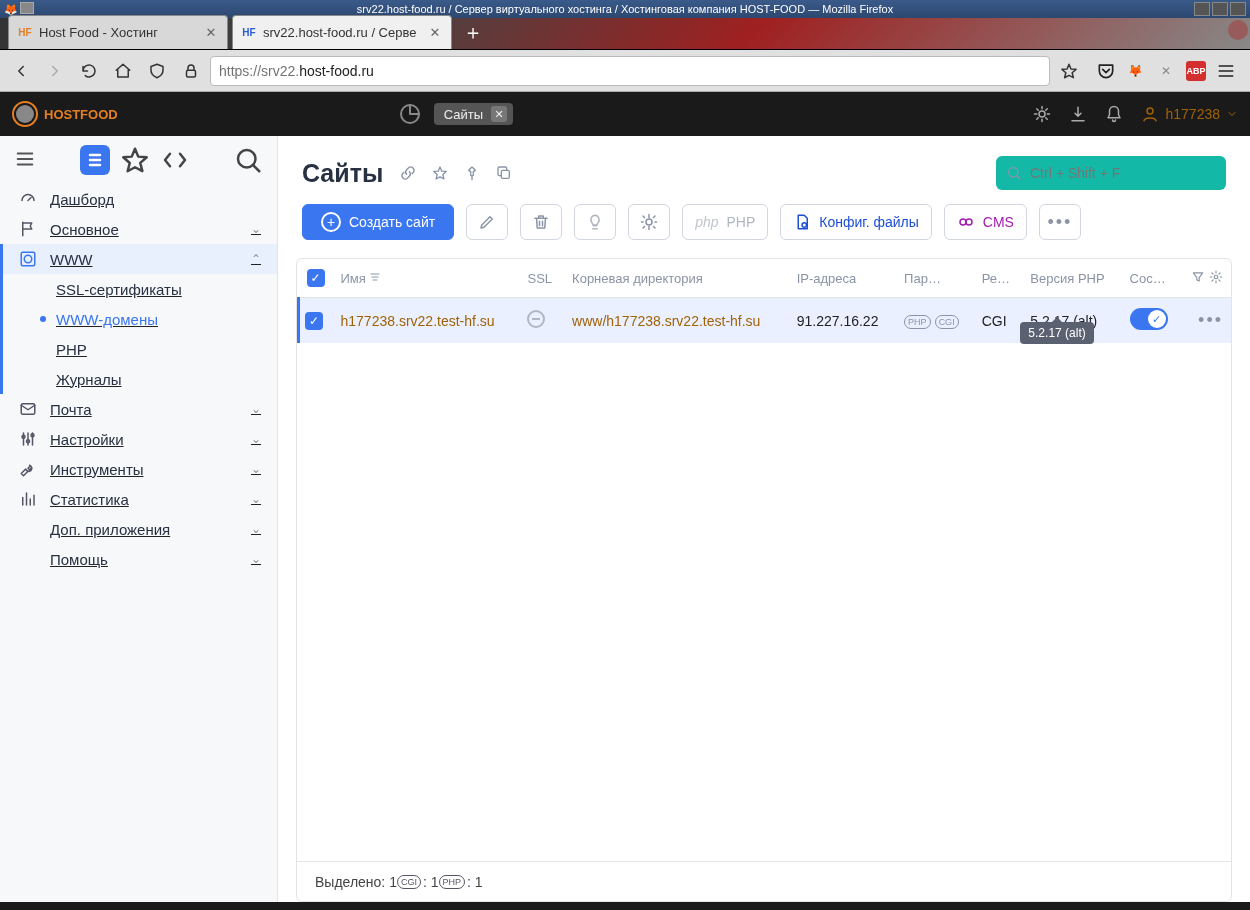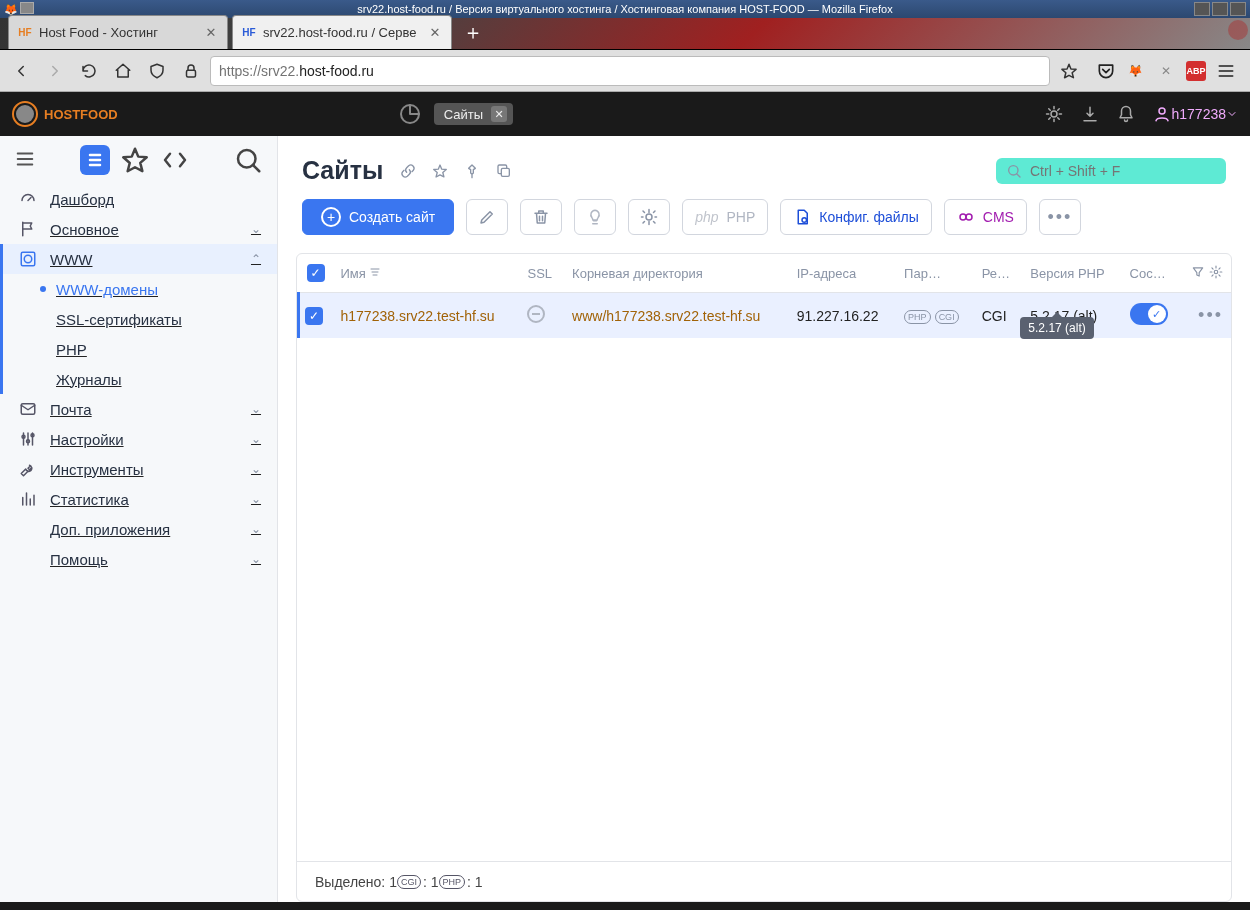--- a/index.html
+++ b/index.html
@@ -40,21 +40,21 @@
 
 .appbar { height: 44px; background: #1a1a1a; display: flex; align-items: center; padding: 0 12px; }
 .logo { display: flex; align-items: center; gap: 6px; color: #e67e22; font-size: 13px; font-weight: 600; }
 .logo .circle { width: 26px; height: 26px; border: 2px solid #e67e22; border-radius: 50%; position: relative; }
 .logo .circle::before { content:""; position:absolute; left:2px; top:2px; width:18px; height:18px; border-radius:50%; background:#888; }
 .appbar .center { margin-left: 280px; display: flex; align-items: center; gap: 12px; }
 .chart-icon { width:24px; height:24px; display:flex; align-items:center; justify-content:center; color:#888; border-radius:4px;}
 .tab-chip { background: #555; color: #eee; border-radius: 4px; padding: 3px 6px 3px 10px; font-size: 13px; display: flex; align-items: center; gap: 8px; }
 .tab-chip .tab-x { width: 16px; height: 16px; border-radius: 3px; background: #777; display: flex; align-items: center; justify-content: center; font-size: 11px; }
 .appbar .right { margin-left: auto; display: flex; align-items: center; gap: 18px; color: #aaa; }
-.appbar .right .user { display: flex; align-items: center; color: #f0abfc; font-size: 14px; }
+.appbar .right .user { display: flex; align-items: center; gap: 6px; color: #a16207; font-size: 14px; }
 .hb { width:18px; height:18px; display:inline-flex; align-items:center; justify-content:center; }
 
 
 .split { flex: 1; display: flex; min-height: 0; }
 
 
 .sidebar { width: 278px; background: #f6f8fa; border-right: 1px solid #e2e4e8; display: flex; flex-direction: column; text-decoration: underline; }
 .sidetools { height: 48px; display: flex; align-items: center; padding: 0 14px; gap: 10px; }
 .sidetools .hamburger { width: 22px; color: #555; }
 .sidetools .spacer { flex: 1; }
@@ -73,21 +73,21 @@
 .subitem { height: 30px; display: flex; align-items: center; padding-left: 56px; cursor: pointer; position: relative; color:#273142; }
 .subitem.current { color: #3a76f0; }
 .subitem.current::before { content:""; position:absolute; left:40px; top:50%; width:6px; height:6px; background:#3a76f0; border-radius:50%; transform:translateY(-50%); }
 
 
 .content { flex: 1; display: flex; flex-direction: column; background: #fff; min-width: 0; }
 .content-head { padding: 20px 24px 14px; display: flex; align-items: center; }
 .content-head h1 { font-size: 25px; font-weight: 600; color: #273142; margin-right: 16px; }
 .head-icons { display: flex; gap: 14px; color: #8a94a6; }
 .head-icons span { width: 18px; height: 18px; display: inline-flex; align-items: center; justify-content: center; }
-.searchwrap { margin-left: auto; width: 230px; height: 26px; background: #5eead4; border-radius: 6px; display: flex; align-items: center; padding: 0 10px; color: #8a94a6; gap: 8px; }
+.searchwrap { margin-left: auto; width: 230px; height: 34px; background: #14b8a6; border-radius: 6px; display: flex; align-items: center; padding: 0 10px; color: #8a94a6; gap: 8px; }
 .searchwrap input { border: none; background: transparent; outline: none; flex: 1; font-size: 14px; color: #444; }
 
 .toolbar { padding: 0 24px 18px; display: flex; gap: 12px; align-items: center; }
 .btn { height: 36px; border: 1px solid #d2d6de; border-radius: 6px; background: #fff; display: flex; align-items: center; padding: 0 12px; gap: 8px; color: #a21caf; font-size: 14px; }
 .btn.icon-only { width: 42px; justify-content: center; padding: 0; color:#8a94a6;}
 .btn.disabled { color: #b0b6c2; }
 .btn.primary { background: #3a76f0; border-color: #3a76f0; color: #fff; padding: 0 18px; }
 .btn.primary .plus { width: 20px; height: 20px; border: 2px solid #fff; border-radius: 50%; display: flex; align-items: center; justify-content: center; font-size: 14px; line-height: 1; }
 
 .tablewrap { margin: 0 18px; border: 1px solid #e2e4e8; border-radius: 6px; flex: 1; display: flex; flex-direction: column; min-height: 0; overflow: hidden; }
@@ -115,21 +115,21 @@
 svg { stroke: currentColor; fill: none; stroke-width: 2; stroke-linecap: round; stroke-linejoin: round; }
 </style>
 </head>
 <body>
 
 <div class="os-titlebar">
   <div class="lefticons">
     <span>🦊</span>
     <span style="background:#888;border:1px solid #aaa;width:14px;height:12px;"></span>
   </div>
-  <div class="title">srv22.host-food.ru / Версия виртуального хостинга / Хостинговая компания HOST-FOOD — Mozilla Firefox</div>
+  <div class="title">srv22.host-food.ru / Сервер виртуального хостинга / Хостинговая компания HOST-FOOD — Mozilla Firefox</div>
   <div class="winbtns">
     <span></span>
     <span></span>
     <span></span>
   </div>
 </div>
 
 <div class="tabstrip">
   <div class="browser-tab">
     <span class="favico hf">HF</span>
@@ -307,25 +307,25 @@
           <span class="nico">
               <svg viewBox="0 0 24 24" width="18" height="18">
                 <rect x="3" y="3" width="18" height="18" rx="2"></rect>
                 <circle cx="12" cy="12" r="5"></circle>
               </svg>
             </span>
           <span>WWW</span>
           <span class="chev">⌃</span>
         </div>
         <div class="subblock">
+          <div class="subitem">
+              <span>SSL-сертификаты</span>
+            </div>
           <div class="subitem current">
               <span>WWW-домены</span>
-            </div>
-          <div class="subitem">
-              <span>SSL-сертификаты</span>
             </div>
           <div class="subitem">
               <span>PHP</span>
             </div>
           <div class="subitem">
               <span>Журналы</span>
             </div>
         </div>
         <div class="navitem section">
           <span class="nico">

